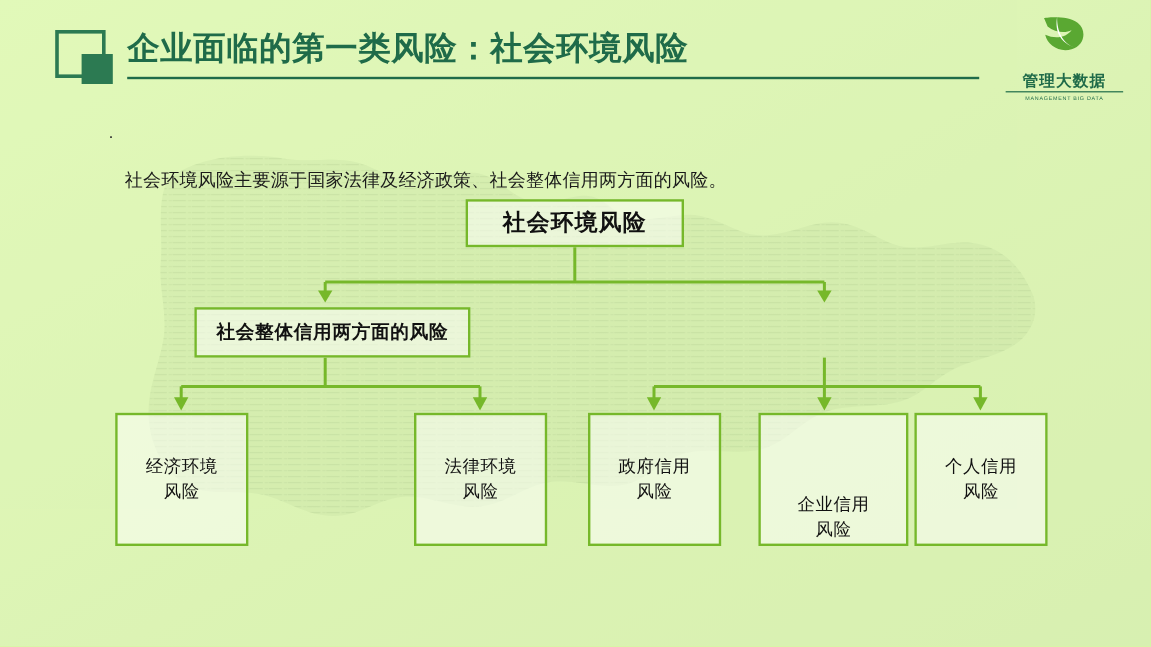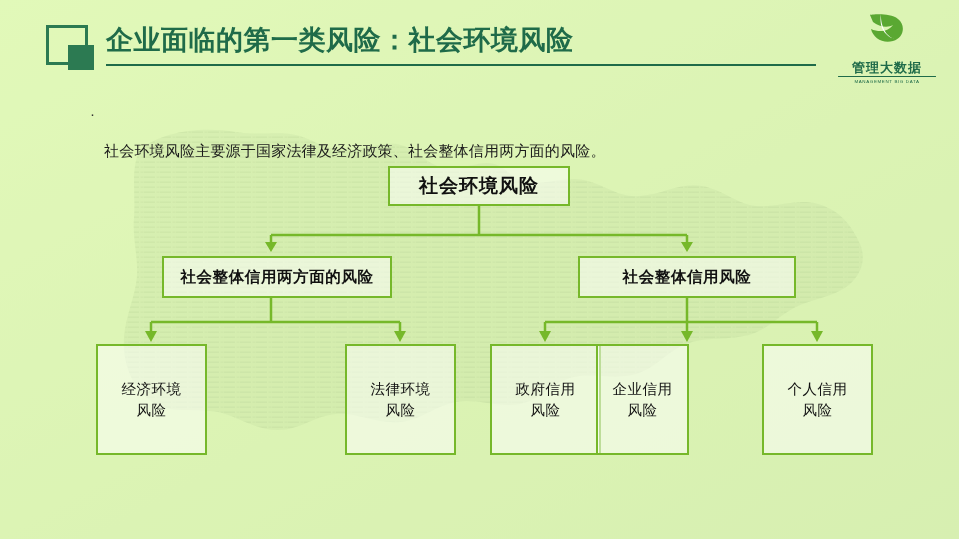--- a/index.html
+++ b/index.html
@@ -285,23 +285,20 @@
     </svg>
 
     <div class="node level1" style="left:388px; top:166px; width:182px; height:40px;">
       <span class="node-label">社会环境风险</span>
     </div>
 
     <div class="node level2" style="left:162px; top:256px; width:230px; height:42px;">
       <span class="node-label">社会整体信用两方面的风险</span>
     </div>
 
-    <div class="node level2" style="left:578px; top:256px; width:218px; height:42px;">
-      <span class="node-label">社会整体信用风险</span>
-    </div>
 
     <div class="node level3" style="left:96px; top:344px; width:111px; height:111px;">
       <div>
         <span class="node-label" style="display: block; text-align: right;">经济环境</span>
         <span class="node-label" style="display: block;">风险</span>
       </div>
     </div>
 
     <div class="node level3" style="left:345px; top:344px; width:111px; height:111px;">
       <div>
@@ -310,21 +307,21 @@
       </div>
     </div>
 
     <div class="node level3" style="left:490px; top:344px; width:111px; height:111px;">
       <div>
         <span class="node-label" style="display: block;">政府信用</span>
         <span class="node-label" style="display: block;">风险</span>
       </div>
     </div>
 
-    <div class="node level3" style="left:596px; top:344px; width:93px; height:111px;">
+    <div class="node level3" style="left:632px; top:344px; width:125px; height:111px;align-items:flex-end;">
       <div>
         <span class="node-label" style="display: block;">企业信用</span>
         <span class="node-label" style="display: block;">风险</span>
       </div>
     </div>
 
     <div class="node level3" style="left:762px; top:344px; width:111px; height:111px;">
       <div>
         <span class="node-label" style="display: block;">个人信用</span>
         <span class="node-label" style="display: block;">风险</span>

